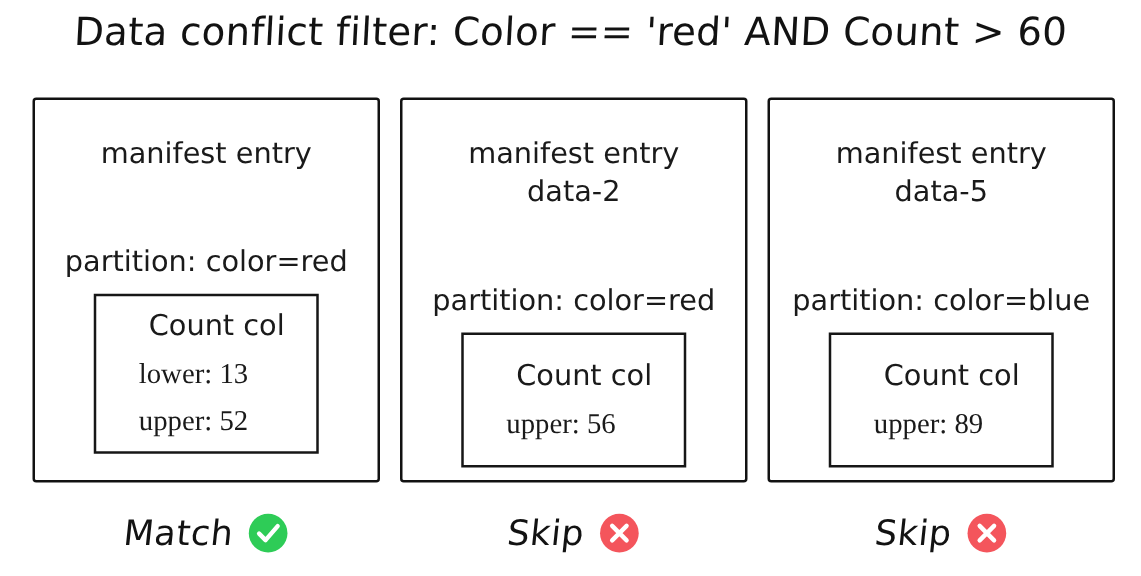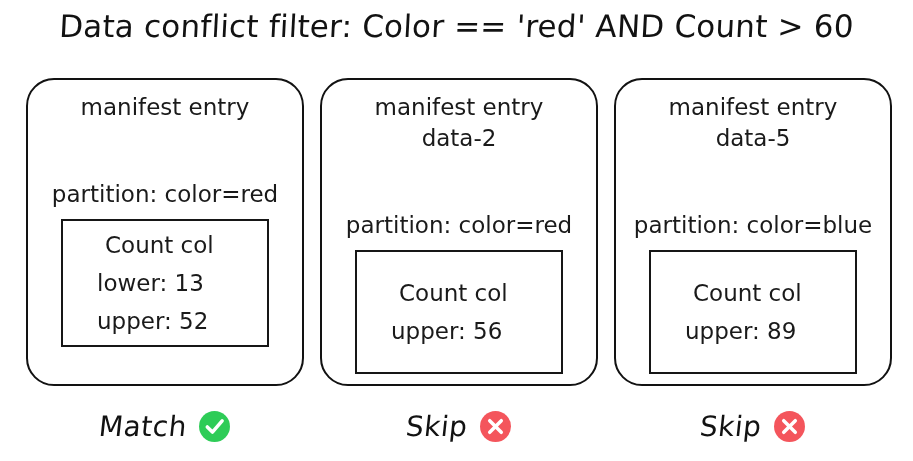--- a/index.html
+++ b/index.html
@@ -42,27 +42,27 @@
     display: flex;
     justify-content: space-between;
     align-items: stretch;
   }
 
   .manifest-card {
     box-sizing: border-box;
     width: 278px;
     height: 308px;
     border: 2.2px solid #121212;
-    border-radius: 28px;
+    border-radius: 3px;
     background: #ffffff;
     position: relative;
     display: flex;
     flex-direction: column;
     align-items: center;
-    padding: 12px 10px 10px 10px;
+    padding: 28px 10px 10px 10px;
   }
 
   .card-heading {
     font-size: 23px;
     line-height: 31px;
     text-align: center;
     color: #1a1a1a;
     font-family: "DejaVu Sans", sans-serif;
   }
   .card-heading .entry-label { display: block; }
@@ -73,21 +73,21 @@
     font-size: 23px;
     line-height: 26px;
     text-align: center;
     color: #1a1a1a;
     white-space: nowrap;
   }
 
   .stats-box {
     box-sizing: border-box;
     margin-top: 12px;
-    width: 208px;
+    width: 180px;
     height: 128px;
     border: 2px solid #161616;
     background: #ffffff;
     display: flex;
     flex-direction: column;
     justify-content: center;
     padding-left: 34px;
   }
   .stats-title {
     font-size: 23px;
@@ -95,20 +95,21 @@
     text-align: left;
     padding-left: 8px;
     color: #1a1a1a;
   }
   .stats-line {
     font-size: 23px;
     line-height: 38px;
     text-align: left;
     color: #1a1a1a;
     white-space: nowrap;
+    font-family: Liberation Serif, serif;
   }
 
   
   #verdict-row {
     position: absolute;
     left: 26px;
     top: 396px;
     width: 866px;
     height: 60px;
     display: flex;

